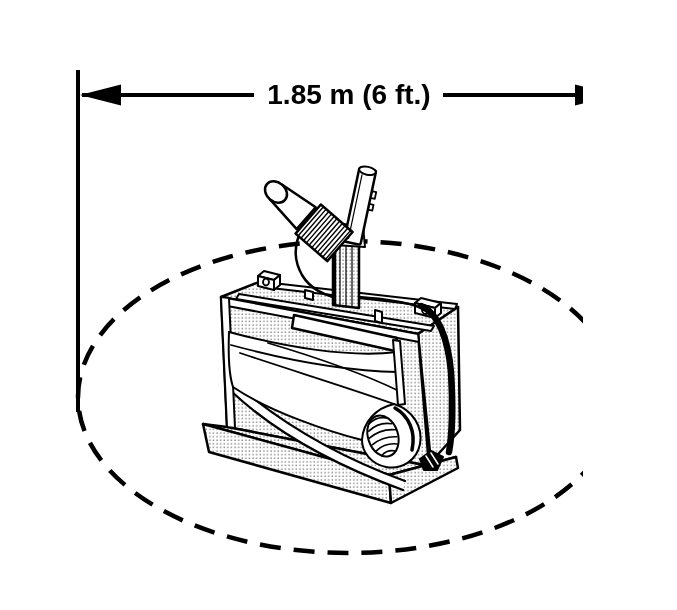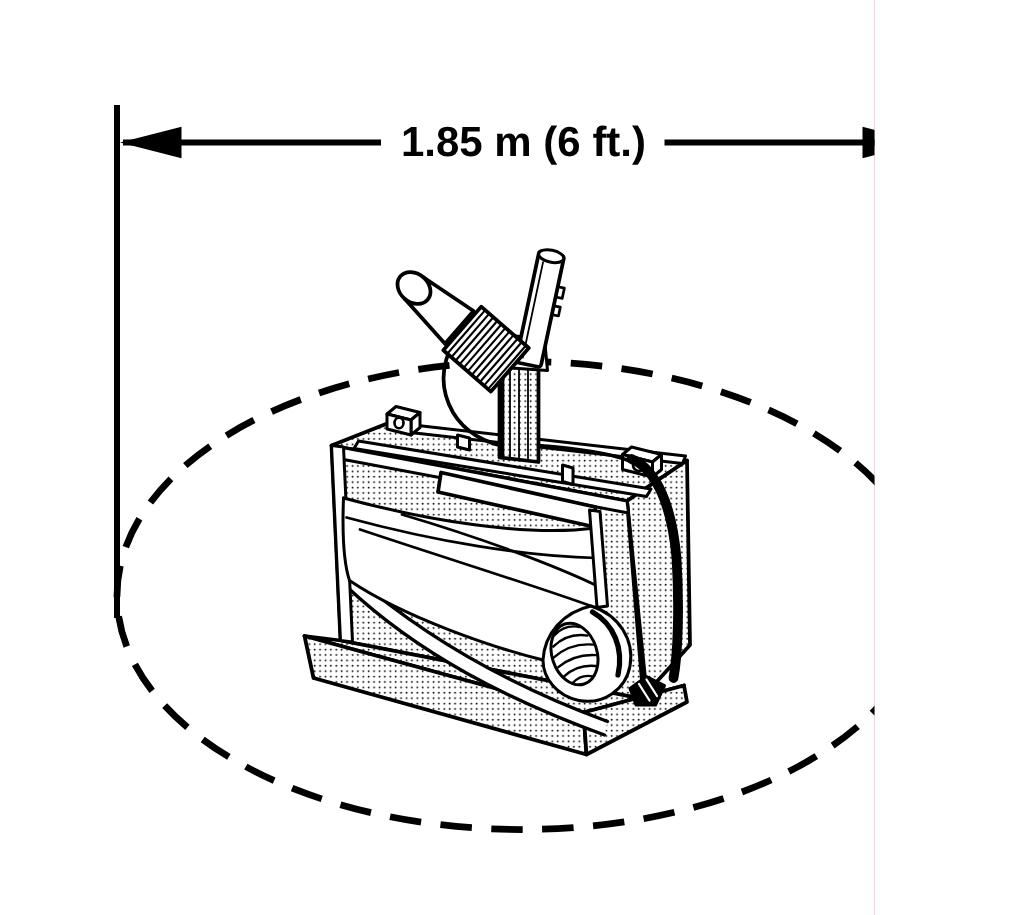--- a/index.html
+++ b/index.html
@@ -5,21 +5,21 @@
   html, body {
     margin: 0;
     padding: 0;
     background: #ffffff;
     font-family: "Liberation Sans", "DejaVu Sans", sans-serif;
   }
   .figure {
     position: relative;
     width: 583px;
     height: 610px;
-    background: #ef4444;
+    background: #f9a8d4;
     overflow: hidden;
   }
   svg { display: block; }
   .dim-label {
     font-family: "Liberation Sans", "DejaVu Sans", sans-serif;
     font-weight: bold;
     font-size: 28px;
     fill: #000000;
   }
 </style>

